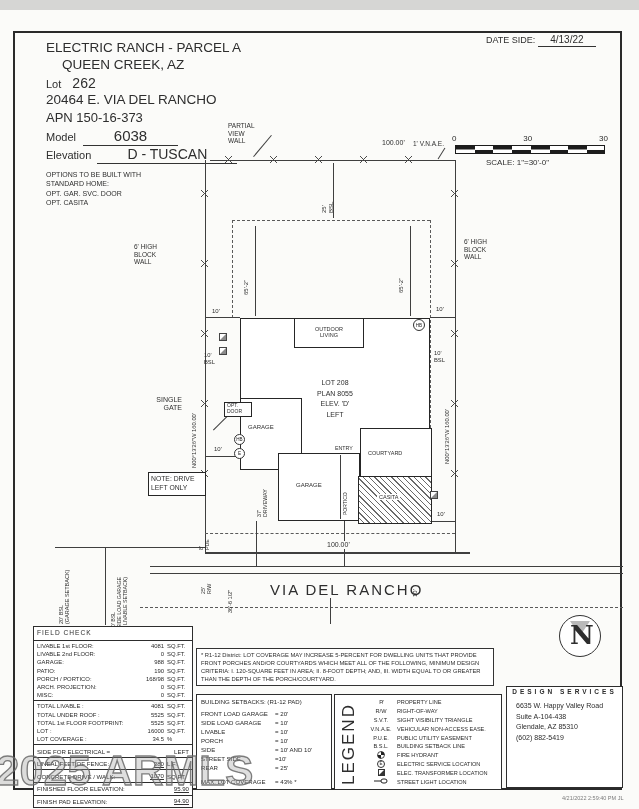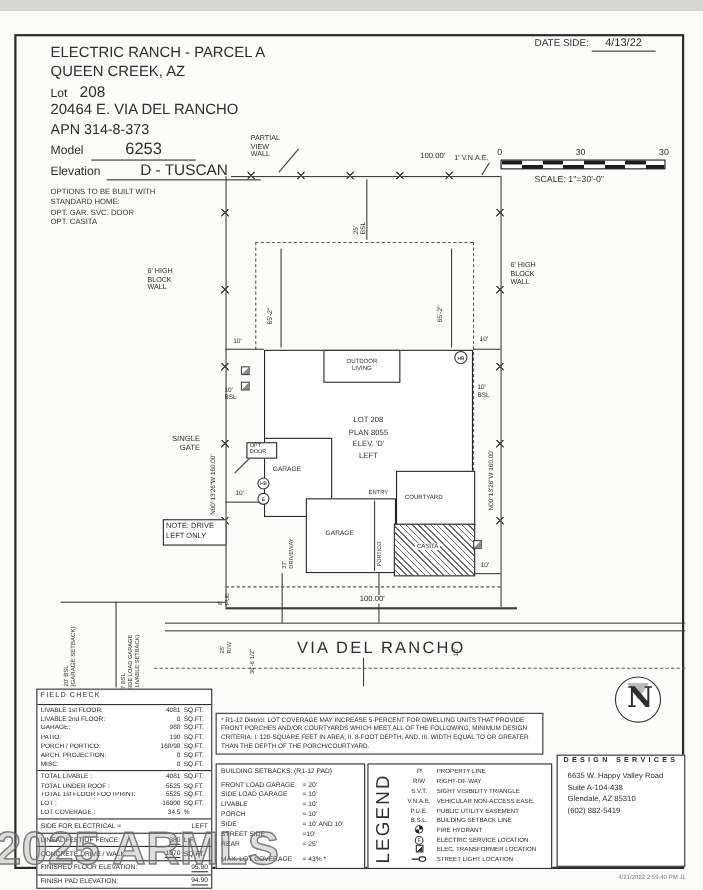--- a/index.html
+++ b/index.html
@@ -52,30 +52,30 @@
 </head>
 <body>
 
 <div class="sheet">
 
   <div class="abs" style="left:0;top:0;width:639px;height:10px;background:#d6d6d4;"></div>
 
   <div class="abs" style="left:13px;top:31px;width:609px;height:759px;border:2px solid #2a2a2a;box-sizing:border-box;"></div>
 
   <div class="lbl" style="left:46px;top:40px;font-size:13.5px;">ELECTRIC RANCH - PARCEL A</div>
-  <div class="lbl" style="left:46px;top:57px;font-size:13.5px;">QUEEN CREEK, AZ</div>
+  <div class="lbl" style="left:62px;top:57px;font-size:13.5px;">QUEEN CREEK, AZ</div>
   <div class="lbl" style="left:46px;top:75px;font-size:11px;">
     <span>Lot</span>
-    <span style="font-size:14px;margin-left:8px;">208</span>
+    <span style="font-size:14px;margin-left:8px;">262</span>
   </div>
   <div class="lbl" style="left:46px;top:92px;font-size:13.5px;">20464 E. VIA DEL RANCHO</div>
-  <div class="lbl" style="left:46px;top:110px;font-size:13px;">APN  314-8-373</div>
+  <div class="lbl" style="left:46px;top:110px;font-size:13px;">APN  150-16-373</div>
   <div class="lbl" style="left:46px;top:127px;font-size:11px;">
     <span>Model</span>
-    <span class="uline" style="display:inline-block;width:95px;text-align:center;font-size:15px;margin-left:4px;">6253</span>
+    <span class="uline" style="display:inline-block;width:95px;text-align:center;font-size:15px;margin-left:4px;">6038</span>
   </div>
   <div class="lbl" style="left:46px;top:146px;font-size:11px;">
     <span>Elevation</span>
     <span class="uline" style="display:inline-block;width:140px;text-align:center;font-size:14px;margin-left:3px;">D - TUSCAN</span>
   </div>
   <div class="lbl pre" style="left:46px;top:170px;font-size:7px;line-height:1.35;">OPTIONS TO BE BUILT WITH
 STANDARD HOME:
 OPT. GAR. SVC. DOOR
 OPT. CASITA</div>
 

